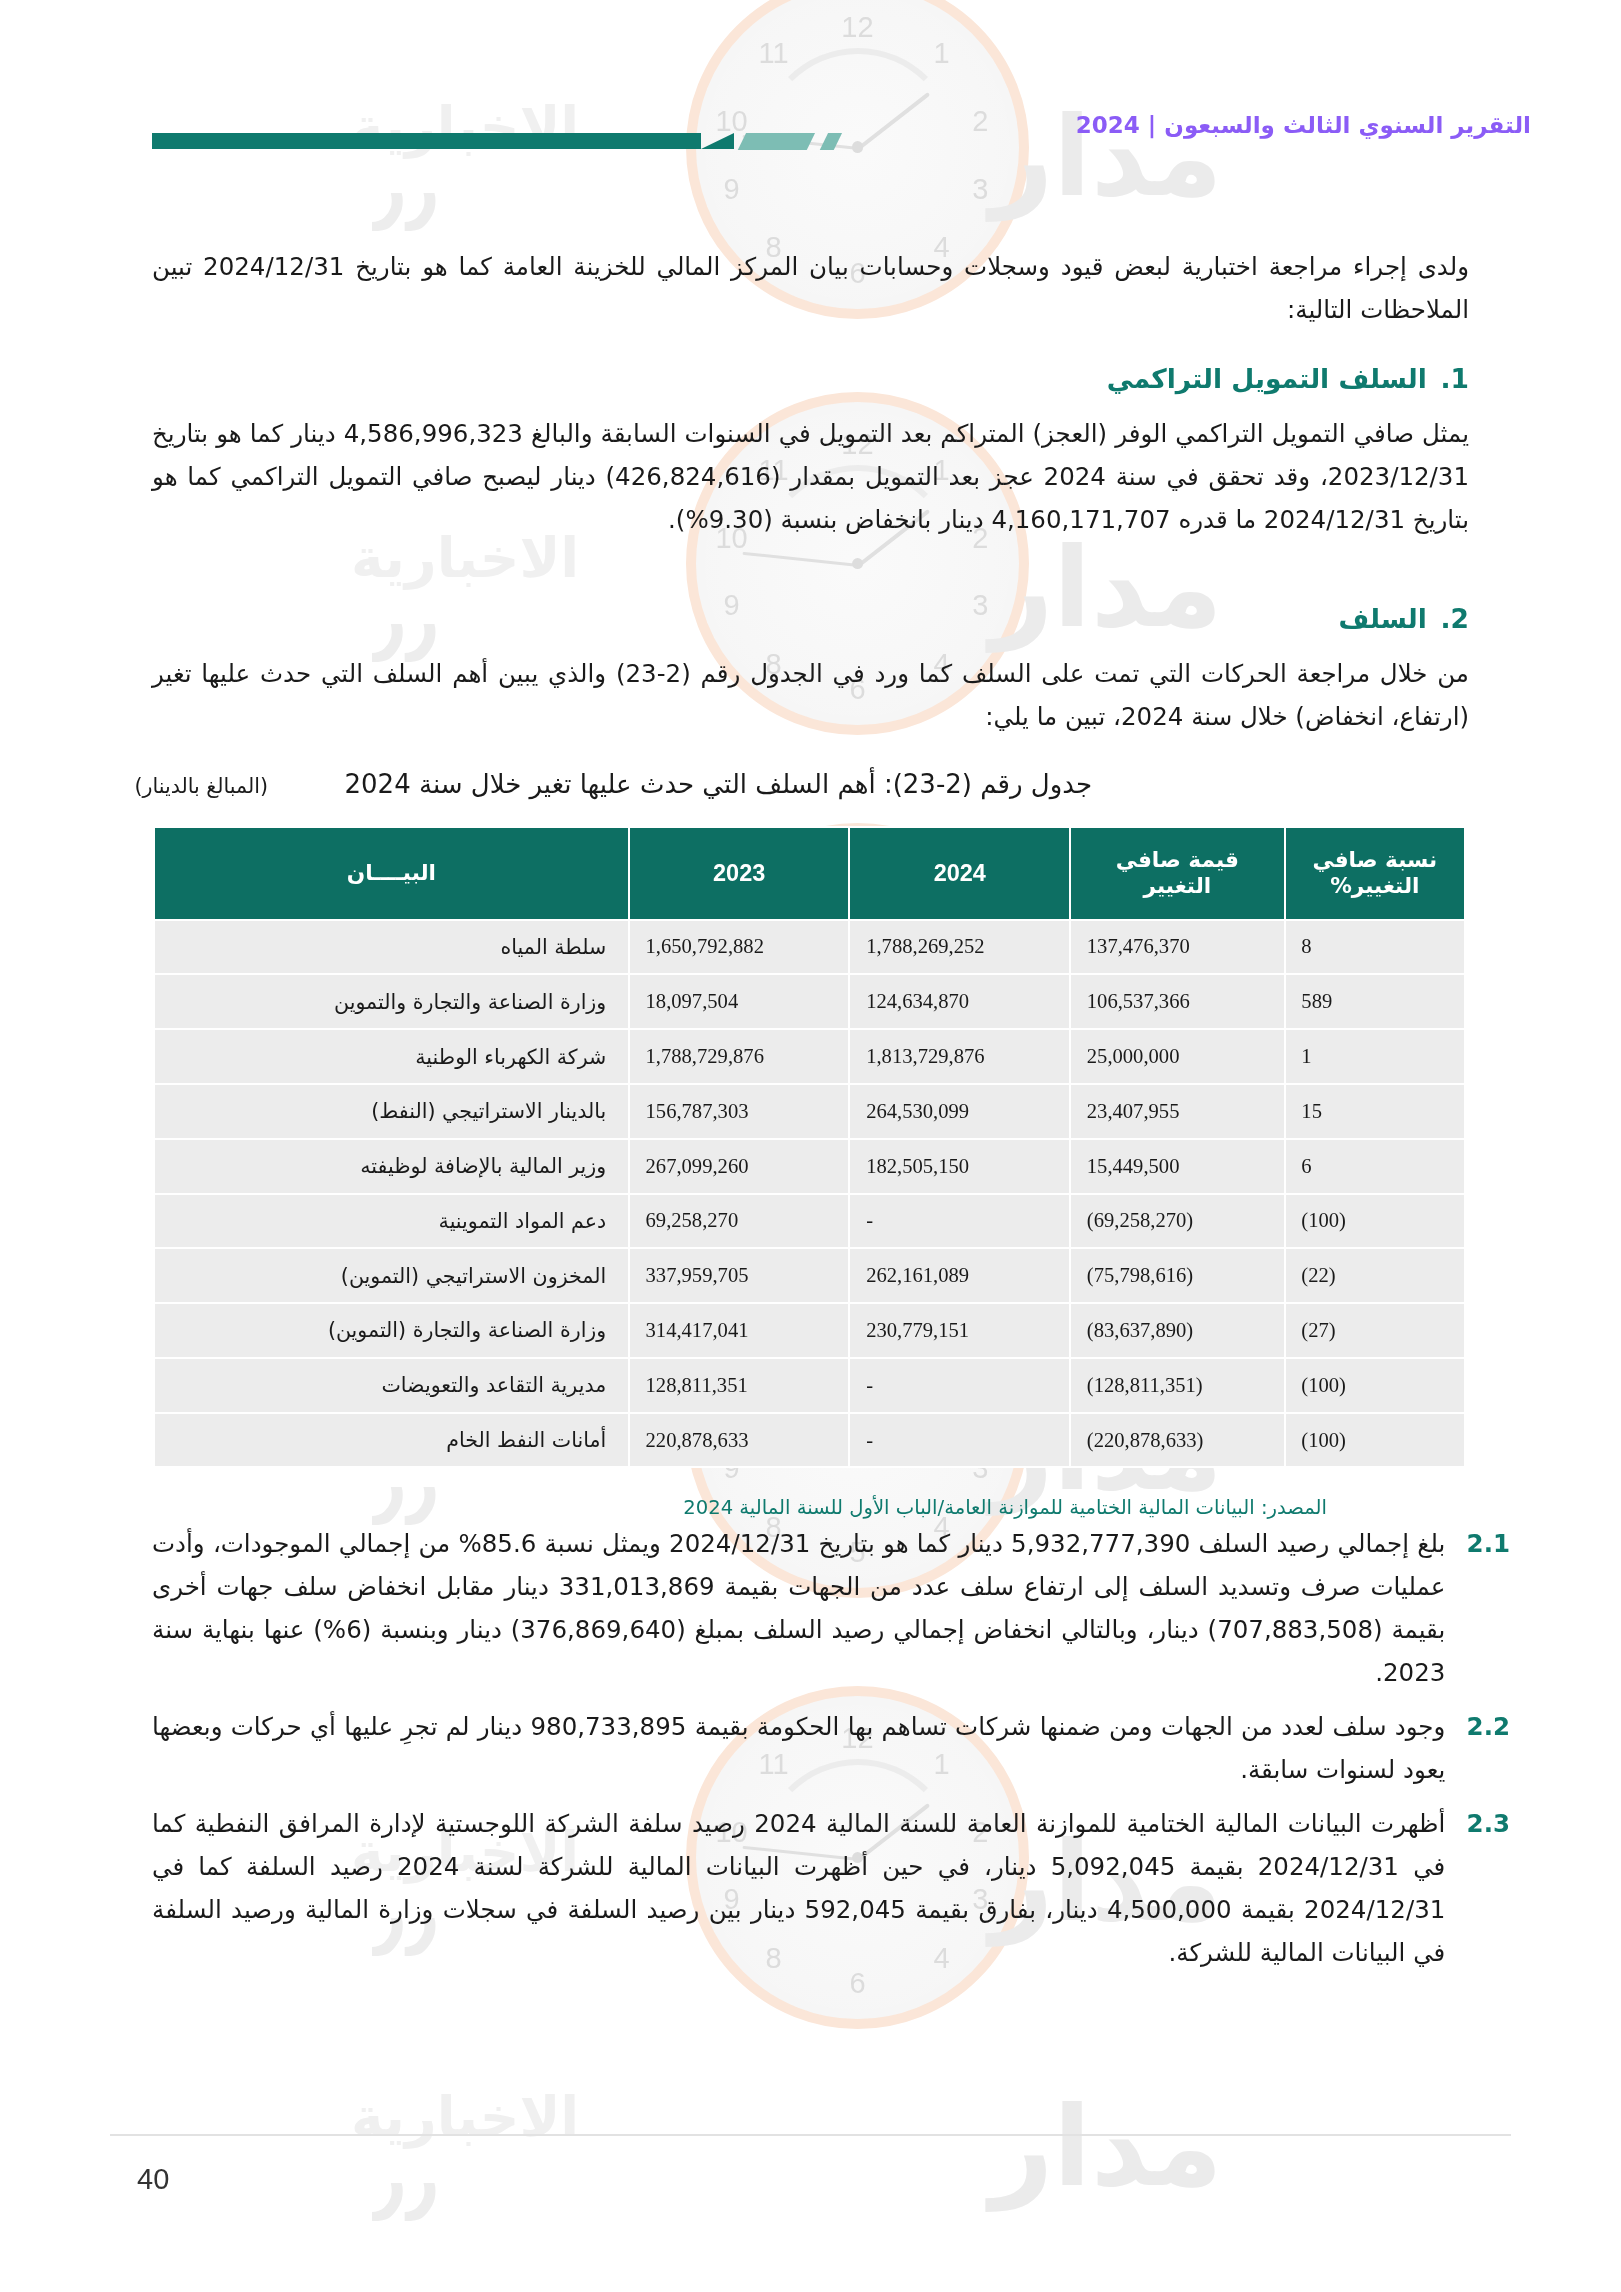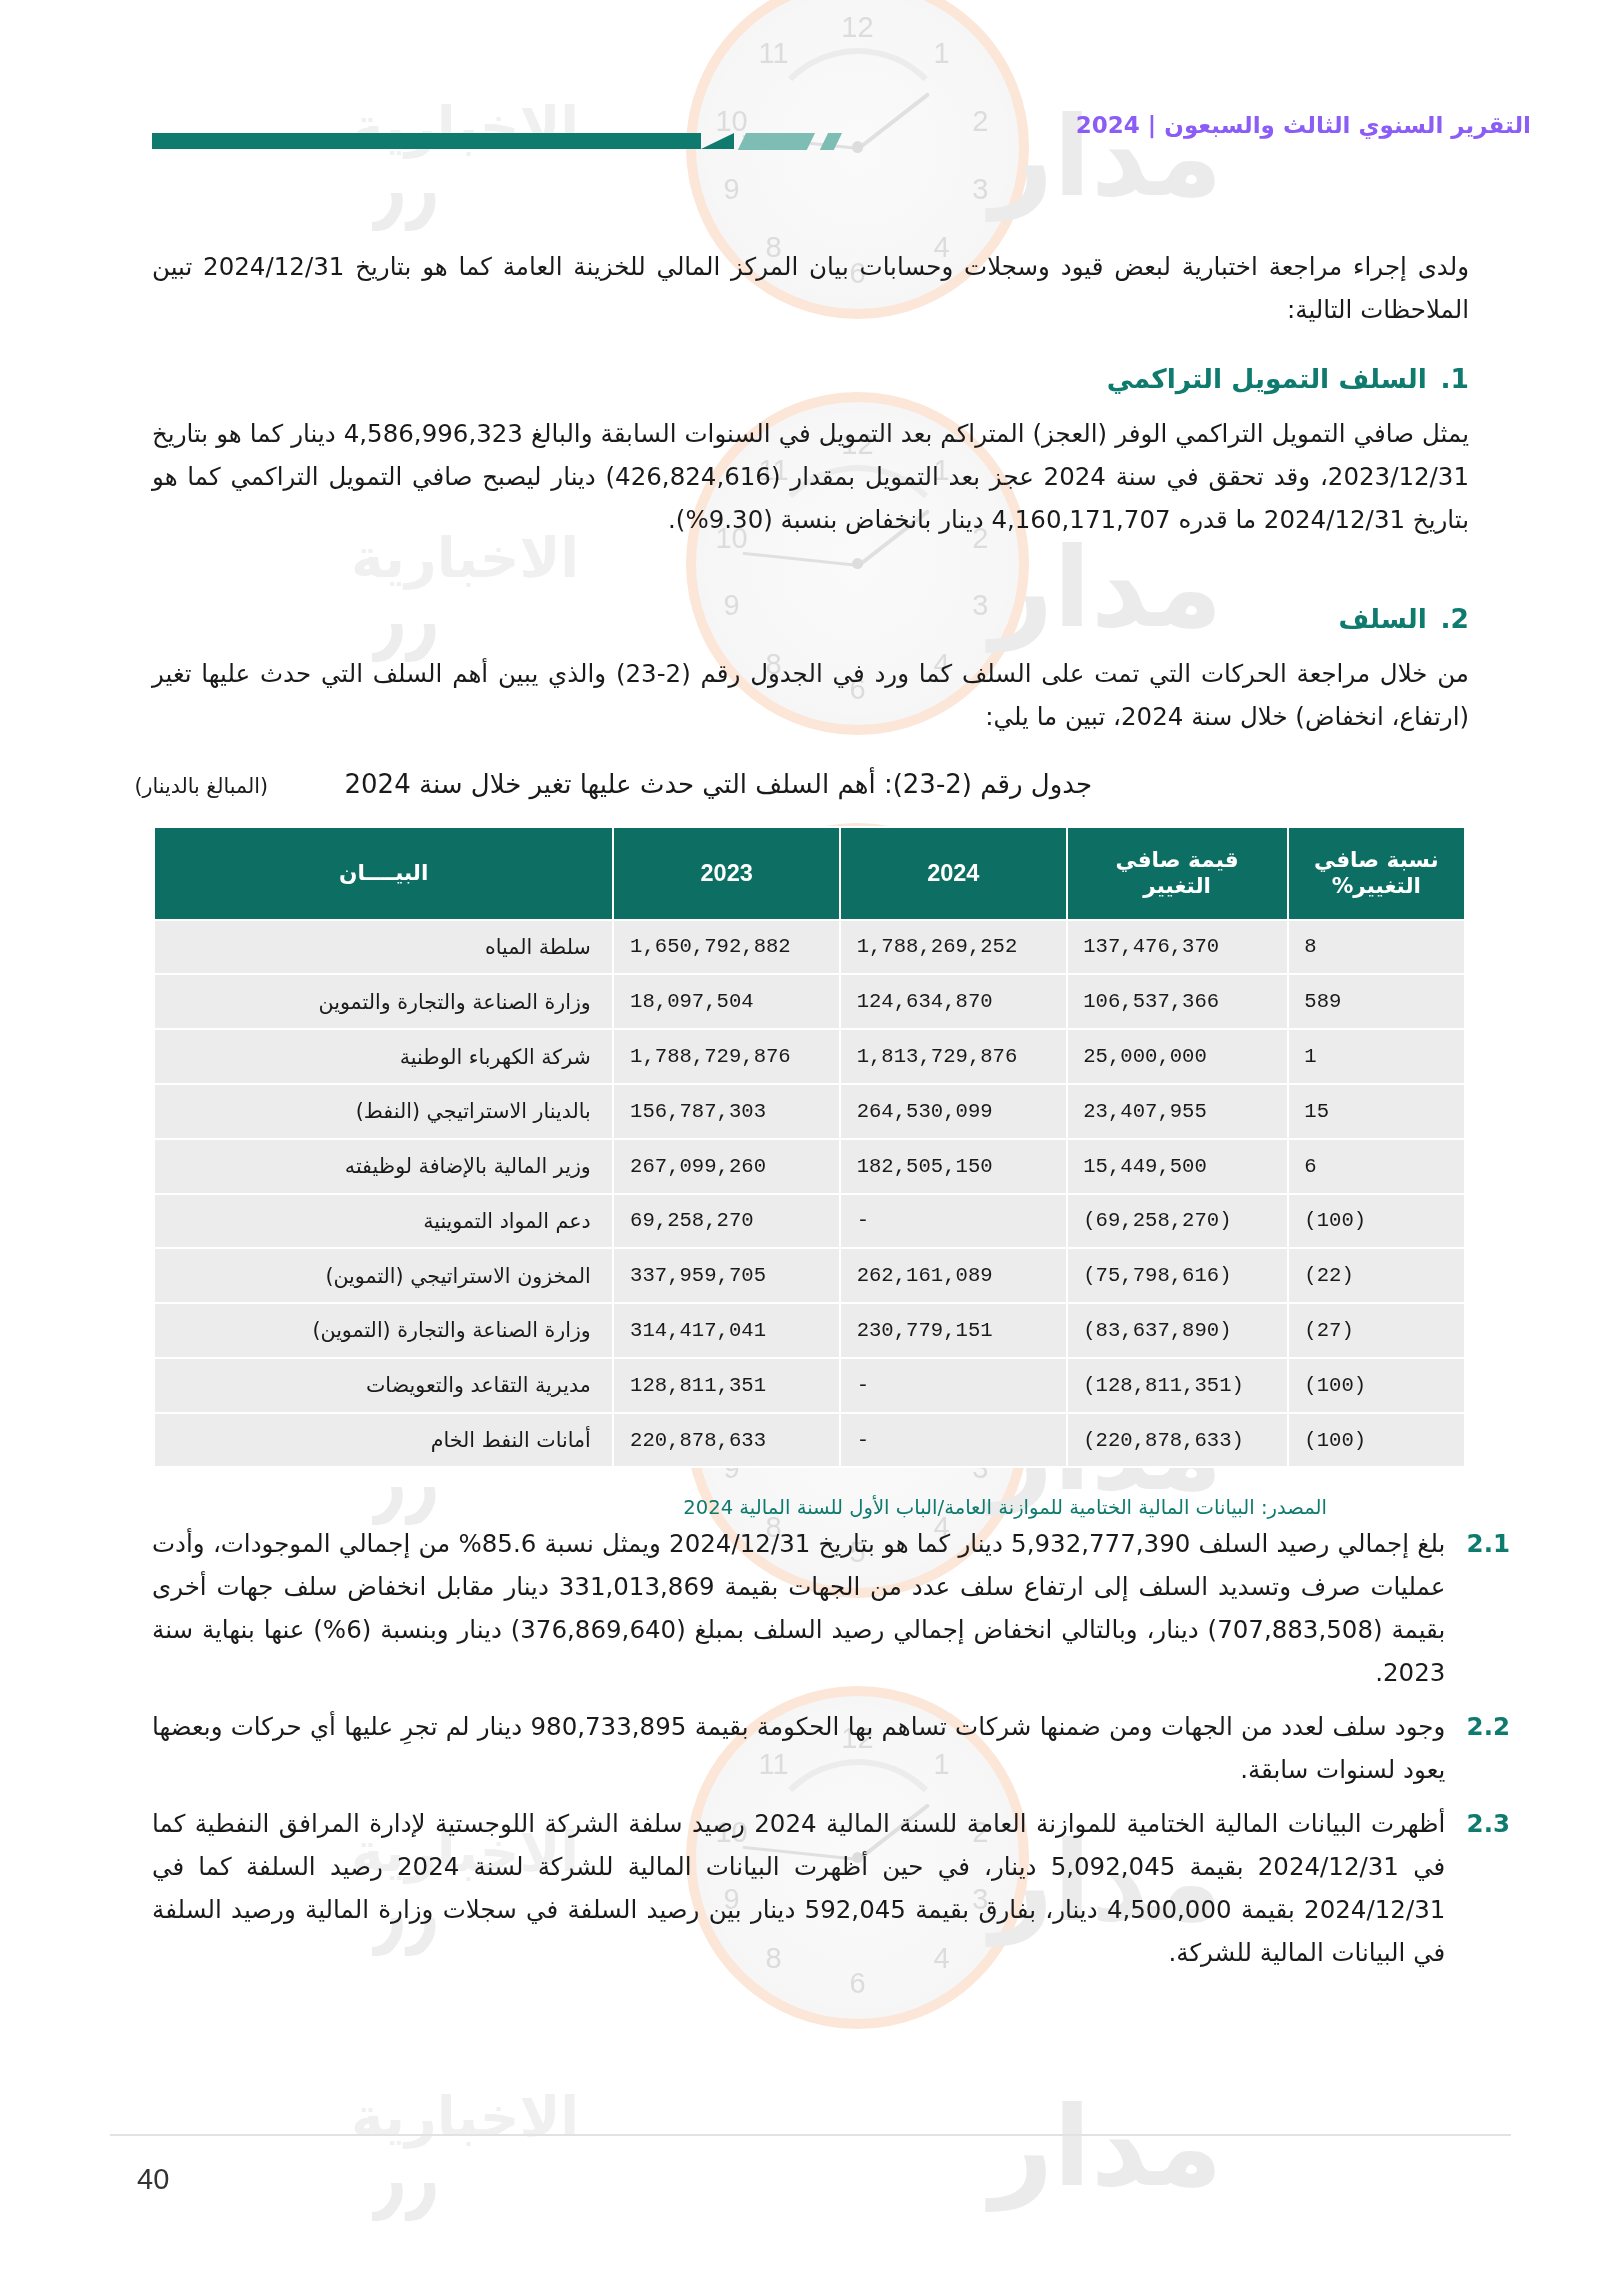--- a/index.html
+++ b/index.html
@@ -232,21 +232,21 @@
   table.data tbody td {
     background: #ececec;
     font-size: 20.6px;
     color: #1a1a1a;
     height: 45px;
     padding: 3.9px 15.7px;
     vertical-align: middle;
   }
   table.data tbody td.num {
     text-align: left;
-    font-family: Liberation Mono, monospace;
+    font-family: Liberation Serif, serif;
     direction: ltr;
   }
   table.data tbody td.label {
     text-align: right;
     direction: rtl;
     padding-right: 21.6px;
   }
   .src-note {
     position: absolute;
     direction: rtl;

